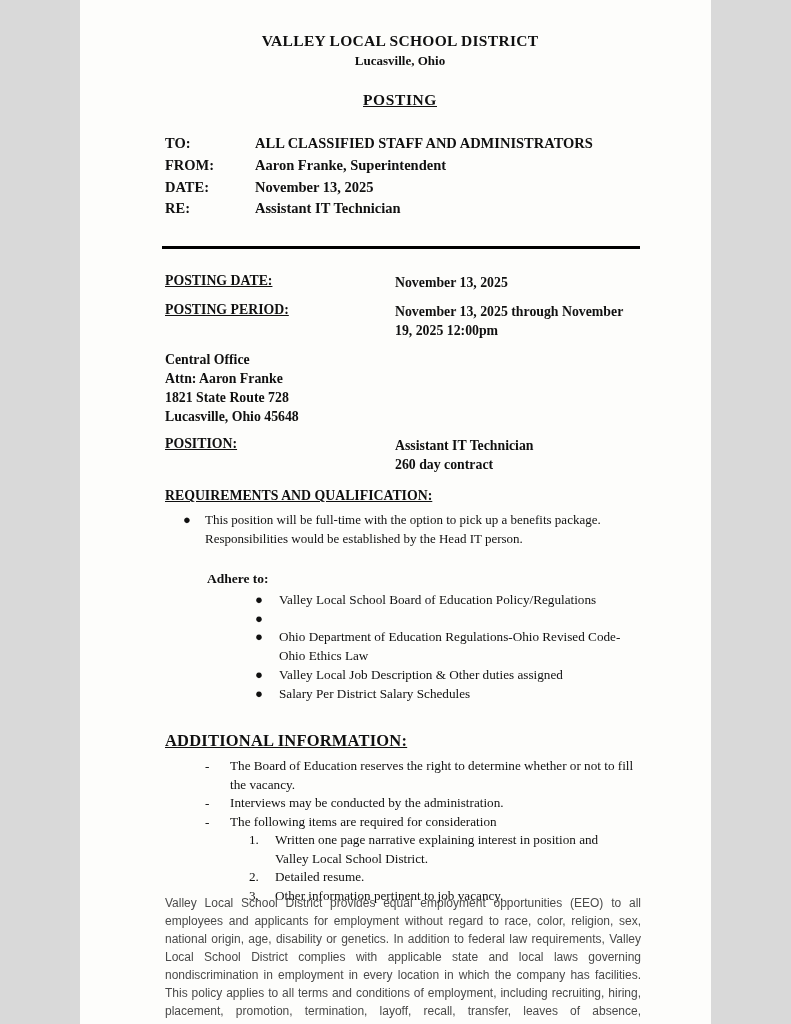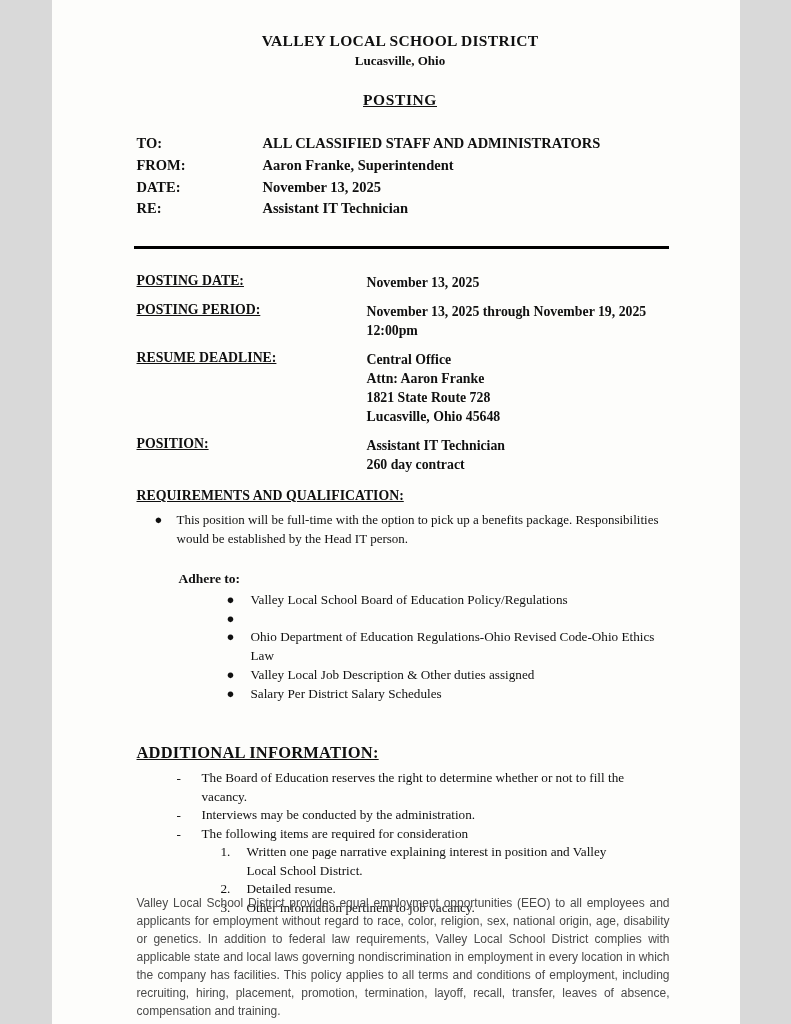--- a/index.html
+++ b/index.html
@@ -1,36 +1,36 @@
 <!DOCTYPE html>
 <html><head>
 <meta charset="utf-8">
 <style>
   * { box-sizing: border-box; }
   html, body { margin: 0; padding: 0; background: #d9d9d9; }
   .page {
-    width: 688px; height: 1024px;
+    width: 631px; height: 1024px;
     margin: 0 auto;
     background: #fdfdfb;
     color: #101010;
     font-family: "Liberation Serif", serif;
     position: relative;
     overflow: hidden;
   }
   .content { padding: 32px 76px 0 85px; }
 
   
   .org-name { text-align: center; font-weight: bold; font-size: 15.5px; letter-spacing: 0.3px; }
   .org-location { text-align: center; font-weight: bold; font-size: 13px; margin-top: 3px; }
   .doc-title { text-align: center; font-weight: bold; font-size: 15.5px; letter-spacing: 0.6px;
                text-decoration: underline; margin-top: 22px; }
 
   
   .memo { margin-top: 24px; font-weight: bold; font-size: 14.5px; }
-  .memo-row { display: flex; line-height: 1.5; gap: 36px; }
+  .memo-row { display: flex; line-height: 1.5; }
   .memo-label { width: 90px; flex: 0 0 90px; }
   .memo-value { flex: 1; }
 
   
   .rule { border: none; border-top: 3px solid #000; margin: 26px -5px 0 -3px; }
 
   
   .details { margin-top: 24px; font-weight: bold; font-size: 13.8px; }
   .detail-row { display: flex; margin-bottom: 10px; }
   .detail-label { width: 230px; flex: 0 0 230px; text-decoration: underline; }
@@ -43,21 +43,21 @@
   .req-bullet .marker { flex: 0 0 40px; padding-left: 18px; }
   .req-bullet .text { flex: 1; }
 
   .adhere-heading { margin-top: 22px; margin-left: 42px; font-weight: bold; font-size: 13.5px; }
   .adhere-list { margin-top: 4px; }
   .adhere-item { display: flex; font-size: 13.2px; line-height: 1.42; }
   .adhere-item .marker { flex: 0 0 24px; margin-left: 90px; }
   .adhere-item .text { flex: 1; }
 
   
-  .add-heading { margin-top: 40px; font-weight: bold; font-size: 16.5px; letter-spacing: 0.2px;
+  .add-heading { margin-top: 28px; font-weight: bold; font-size: 16.5px; letter-spacing: 0.2px;
                  text-decoration: underline; }
   .dash-list { margin-top: 6px; }
   .dash-item { display: flex; font-size: 13.2px; line-height: 1.4; }
   .dash-item .marker { flex: 0 0 25px; margin-left: 40px; text-align: left; }
   .dash-item .text { flex: 1; }
   .num-list { margin-top: 0; }
   .num-item { display: flex; font-size: 13.2px; line-height: 1.4; }
   .num-item .num { flex: 0 0 26px; margin-left: 84px; }
   .num-item .text { flex: 1; padding-right: 30px; }
 
@@ -107,21 +107,20 @@
           <span class="line">November 13, 2025</span>
         </span>
       </div>
       <div class="detail-row">
         <span class="detail-label">POSTING PERIOD:</span>
         <span class="detail-lines">
           <span class="line">November 13, 2025 through November 19, 2025 12:00pm</span>
         </span>
       </div>
       <div class="detail-row">
-        <span class="detail-label">RESUME  DEADLINE:</span>
         <span class="detail-lines">
           <div class="line">Central Office</div>
           <div class="line">Attn: Aaron Franke</div>
           <div class="line">1821 State Route 728</div>
           <div class="line">Lucasville, Ohio 45648</div>
         </span>
       </div>
       <div class="detail-row">
         <span class="detail-label">POSITION:</span>
         <span class="detail-lines">

